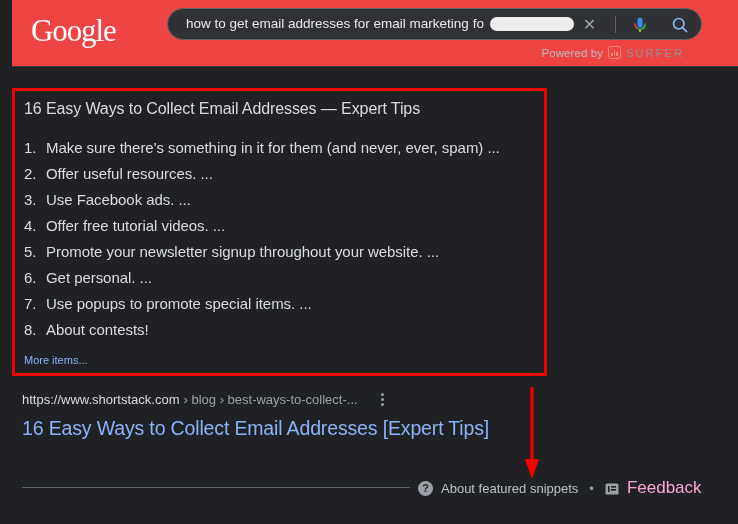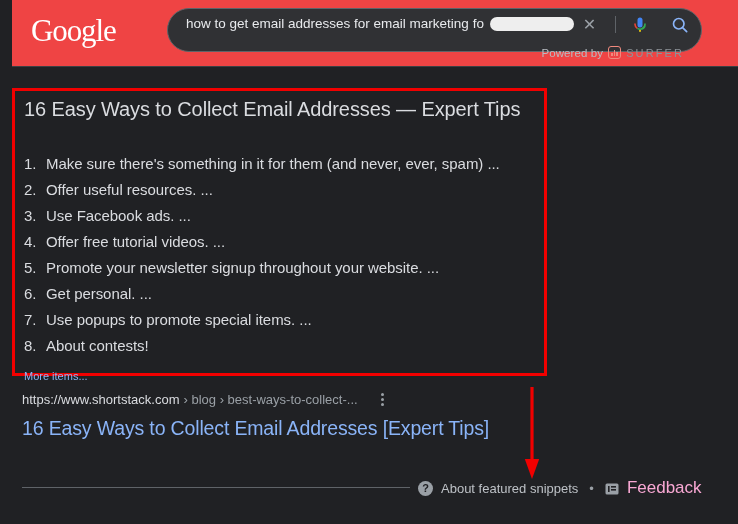--- a/index.html
+++ b/index.html
@@ -39,21 +39,21 @@
     line-height: 36px;
     user-select: none;
   }
 
   
   #search-box {
     position: absolute;
     left: 155px;
     top: 8px;
     width: 535px;
-    height: 44px;
+    height: 32px;
     border: 1px solid #5f6368;
     border-radius: 24px;
     background: #303134;
     box-sizing: border-box;
   }
   #search-input {
     position: absolute;
     left: 18px;
     top: 0px;
     height: 30px;
@@ -162,24 +162,24 @@
     pointer-events: none;
   }
 
   
   #snippet {
     position: absolute;
     left: 24px;
     top: 99px;
   }
   #snippet-title {
-    font-size: 20px;
+    font-size: 16px;
     color: #dadce0;
     line-height: 20px;
-    margin-bottom: 32px;
+    margin-bottom: 16px;
     letter-spacing: -0.1px;
   }
   .snippet-item {
     font-size: 15px;
     color: #dadce0;
     line-height: 26px;
     letter-spacing: -0.05px;
     display: flex;
   }
   .snippet-num {

